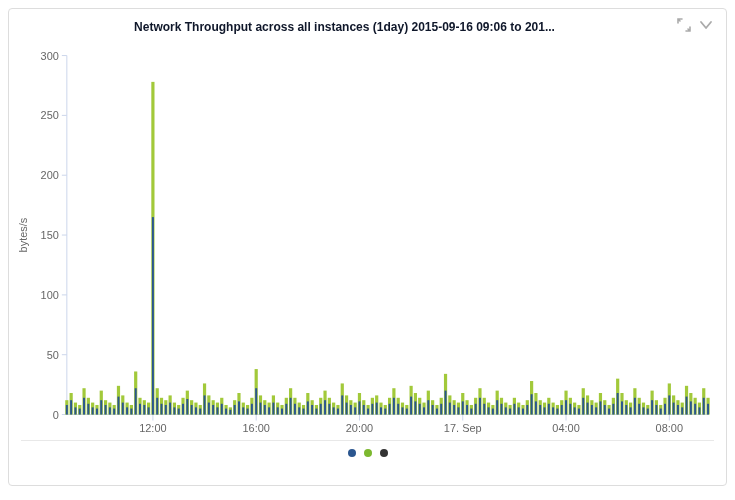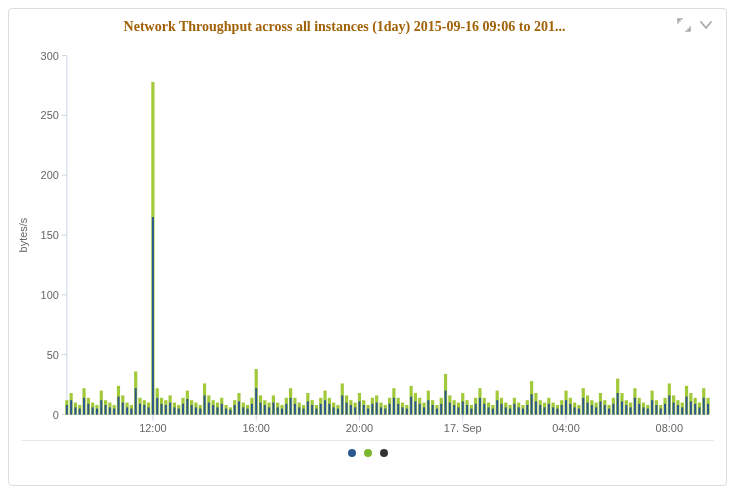--- a/index.html
+++ b/index.html
@@ -21,28 +21,27 @@
     position: relative;
     background: #fff;
   }
   .panel-header {
     display: flex;
     align-items: center;
     padding: 8px 12px 0 12px;
   }
   .panel-title {
     flex: 1;
-    font-size: 14px;
+    font-size: 12px;
     font-weight: 600;
-    color: #a16207;
+    color: #0f172a;
     white-space: nowrap;
     overflow: hidden;
     text-overflow: ellipsis;
     text-align: center;
-    font-family: Liberation Serif, serif;
   }
   .panel-icons {
     display: flex;
     gap: 6px;
     margin-left: 8px;
   }
   .panel-icons svg {
     width: 16px;
     height: 16px;
     fill: #aaa;

